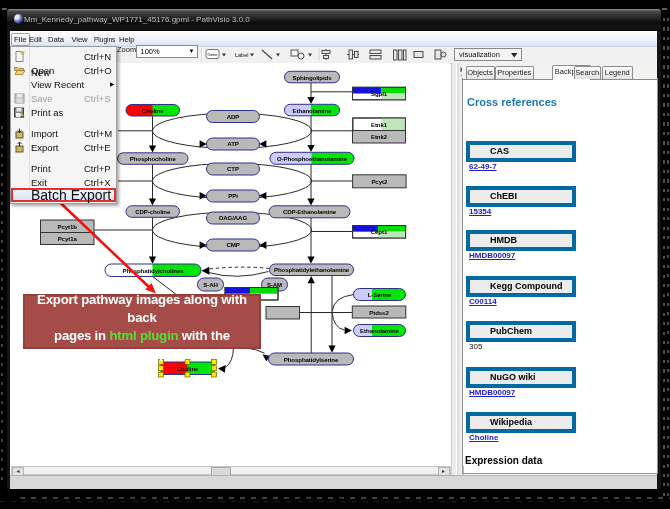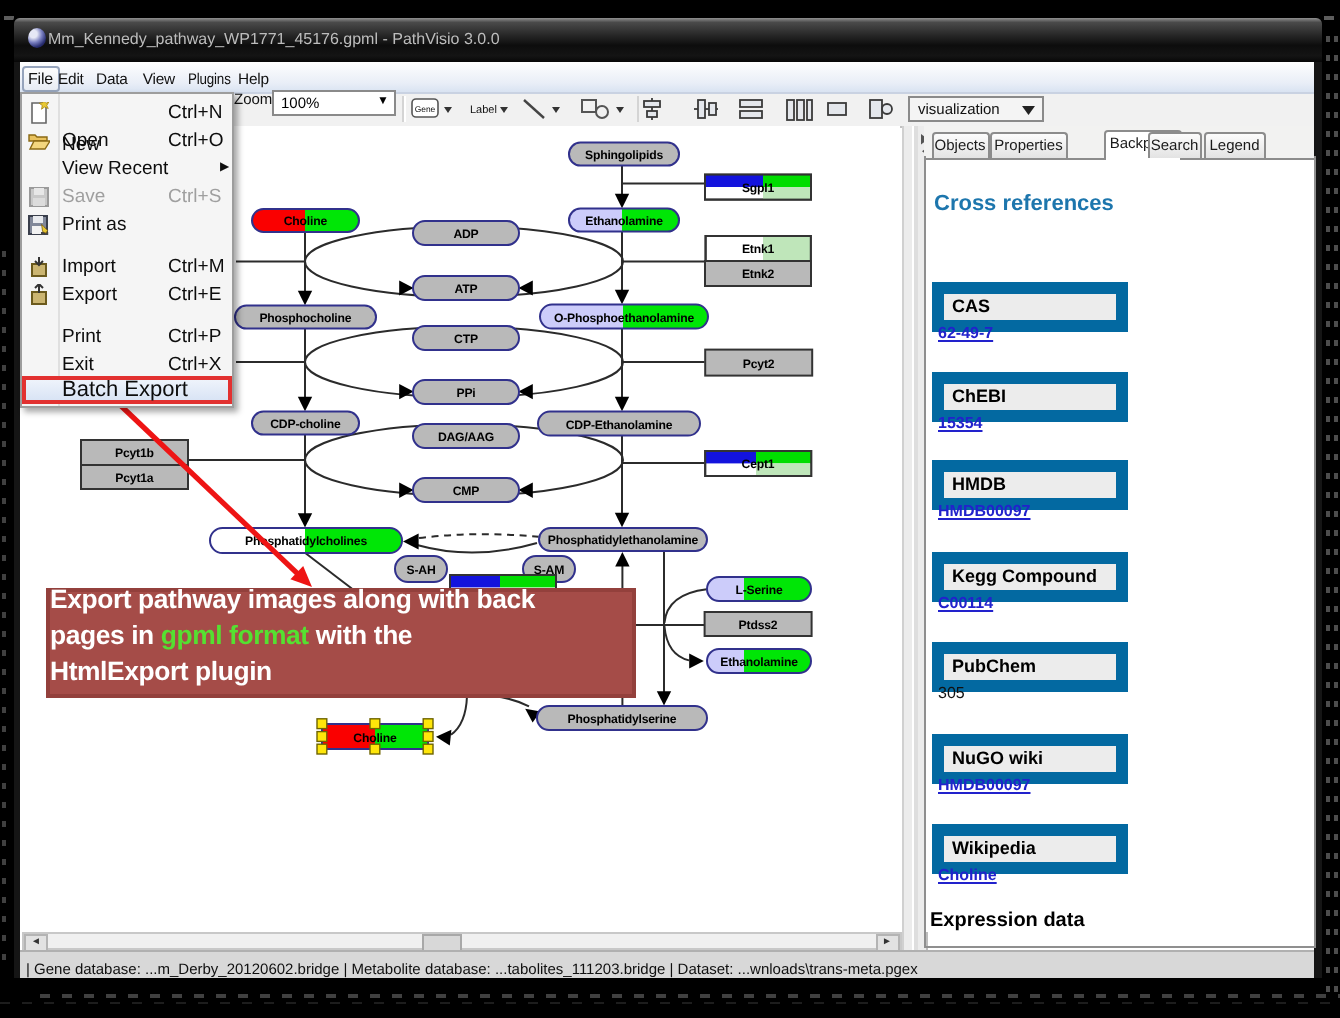--- a/index.html
+++ b/index.html
@@ -31,44 +31,44 @@
   
   #split{left:450.5px;top:63px;width:11.5px;height:412px;background:#ececec;border-left:1px solid #d0d0d0;border-right:1px solid #bdbdbd;}
   #split .bar{position:absolute;left:4px;top:0;width:2px;height:412px;background:#dedede;border-left:1px solid #fff;}
   
   #rpanel{left:462px;top:63px;width:195px;height:403px;background:#fff;}
   #tabbar{position:absolute;left:0;top:0;width:195px;height:15.5px;background:#f2f2f1;border-bottom:1px solid #8c8c8c;}
   .tab{position:absolute;top:3px;height:11.5px;line-height:11.5px;font-size:7.5px;color:#1a1a1a;text-align:center;
     background:linear-gradient(#fcfcfc,#e3e3e3);border:1px solid #8c8c8c;border-bottom:none;border-radius:2px 2px 0 0;}
   .tab.sel{top:1.5px;height:14px;background:#fff;}
   #crossref{left:5px;top:33px;font-size:11px;font-weight:bold;color:#1d76ad;}
-  .xhead{position:absolute;left:4px;width:82px;height:13px;background:#ececec;border:6px solid #0369a1;
-    font-size:9px;font-weight:bold;color:#000;line-height:13px;padding-left:4px;white-space:nowrap;overflow:hidden;}
+  .xhead{position:absolute;left:4px;width:82px;height:13px;background:#ececec;border:4px solid #0369a1;
+    font-size:9px;font-weight:bold;color:#000;line-height:13px;padding-left:20px;white-space:nowrap;overflow:hidden;}
   .xlink{position:absolute;left:7px;font-size:8px;font-weight:bold;color:#2222cc;text-decoration:underline;}
   .xplain{position:absolute;left:7px;font-size:8px;color:#111;}
   #expdata{left:3px;top:392px;font-size:10px;font-weight:bold;color:#000;}
   
   #hsb{left:11px;top:466px;width:439.5px;height:9px;background:#f0f0f0;border:1px solid #c8c8c8;box-sizing:border-box;}
   .sbtn{position:absolute;top:0;width:10px;height:7px;background:#e2e2e2;border:1px solid #b4b4b4;
     font-size:5px;line-height:7px;text-align:center;color:#333;}
   #hthumb{position:absolute;left:199px;top:0;width:18px;height:7px;background:#d8d8d8;border:1px solid #a8a8a8;}
   
   #statusbar{left:10px;top:475px;width:647px;height:13px;background:#d8d8d8;border-top:1px solid #b0b0b0;}
-  #statustext{position:absolute;left:3px;top:4px;font-size:7.5px;color:#101010;white-space:nowrap;}
+  #statustext{position:absolute;left:3px;top:20px;font-size:7.5px;color:#101010;white-space:nowrap;}
   
   #popup{left:10px;top:45.5px;width:105px;height:156px;background:#f5f5f5;border:1px solid #9d9d9d;
     box-shadow:2px 2px 3px rgba(0,0,0,.35);font-size:9.5px;color:#0d0d0d;}
   .pi{position:absolute;left:20px;height:11px;line-height:11px;}
   .ps{position:absolute;left:73px;height:11px;line-height:11px;}
   .picn{position:absolute;left:3px;width:11px;height:11px;}
   .dis{color:#9f9f9f;}
   #redbox{position:absolute;left:0px;top:141.5px;width:101px;height:10px;border:2px solid #e23130;background:linear-gradient(#eef3fb,#d9e4f5);}
   
-  #callout{left:23px;top:293.5px;width:295px;height:55px;background:#a54c48;border:2px solid #93403c;
-    color:#fff;font-size:13.2px;font-weight:bold;text-align:left;line-height:17.9px;box-sizing:border-box;letter-spacing:-0.2px;}
+  #callout{left:23px;top:293.5px;width:238px;height:55px;background:#a54c48;border:2px solid #93403c;
+    color:#fff;font-size:13.2px;font-weight:bold;text-align:center;line-height:17.9px;box-sizing:border-box;letter-spacing:-0.2px;}
   #callout .grn{color:#55e031;}
   
   .dashrow{position:absolute;height:2px;background:repeating-linear-gradient(90deg,#8f8f8f 0 5px,transparent 5px 11px);opacity:.85;}
   .dashcol{position:absolute;width:1.5px;background:repeating-linear-gradient(0deg,#808080 0 3px,transparent 3px 9.5px);opacity:.6;}
 </style>
 </head>
 <body>
 <div id="stage">
 
   <div class="abs dashrow" style="left:2px;top:8px;width:666px;opacity:.65;"></div>
@@ -407,21 +407,21 @@
     <span class="sbtn" style="left:0;">◄</span>
     <span class="sbtn" style="right:0;">►</span>
     <span id="hthumb"></span>
   </div>
 
   <div class="abs" id="statusbar">
     <span id="statustext">| Gene database: ...m_Derby_20120602.bridge | Metabolite database: ...tabolites_111203.bridge | Dataset: ...wnloads\trans-meta.pgex</span>
   </div>
 
   <div class="abs" id="callout">
-      <div style="margin-top:-4.5px;">Export pathway images along with back<br>pages in <span class="grn">gpml format</span> with the<br>HtmlExport plugin</div>
+      <div style="margin-top:-4.5px;">Export pathway images along with back<br>pages in <span class="grn">html plugin</span> with the<br>HtmlExport plugin</div>
     </div>
 
   <div class="abs" id="popup">
     <svg class="picn" style="top:4px;" viewBox="0 0 11 11">
         <path d="M2 0.5 h5 l2 2 v8 h-7 z" fill="#fff" stroke="#666" stroke-width="0.8"></path>
         <path d="M7.5 1 l2.5 2.5 2 -1 -1.5 2.5 1 2 -2.5 -1 -2 1.5 .5 -2.5 -2 -1.5 2.5 -.5 z" fill="#e8c832" stroke="#a08010" stroke-width="0.5" transform="translate(1.5,-2) scale(0.75)"></path>
       </svg>
     <span class="pi" style="top:20px;">New</span>
       <span class="ps" style="top:4px;">Ctrl+N</span>
     <svg class="picn" style="top:18px;" viewBox="0 0 11 11">
@@ -459,15 +459,15 @@
         <path d="M5.5 4.5 v-4 M3.5 2 l2 -2 2 2" stroke="#333" stroke-width="1" fill="none"></path>
       </svg>
     <span class="pi" style="top:95px;">Export</span>
       <span class="ps" style="top:95px;">Ctrl+E</span>
     <span class="pi" style="top:116px;">Print</span>
       <span class="ps" style="top:116px;">Ctrl+P</span>
     <span class="pi" style="top:130px;">Exit</span>
       <span class="ps" style="top:130px;">Ctrl+X</span>
     <div style="position:absolute;left:17.5px;top:0;width:1px;height:156px;background:#e0e0e0;"></div>
       <div id="redbox"></div>
-    <span class="pi" style="top:143.5px;font-size:11px;">Batch Export</span>
+    <span class="pi" style="top:143.5px;font-size:14px;">Batch Export</span>
   </div>
 </div>
 
 </body></html>

